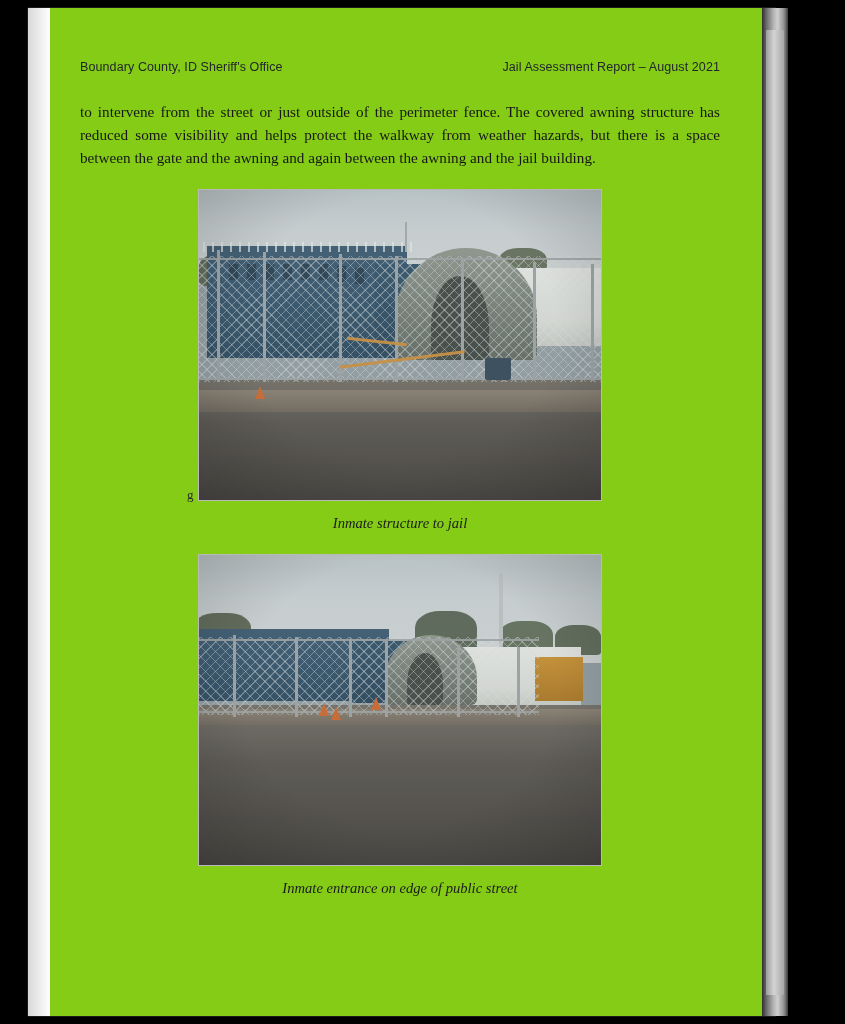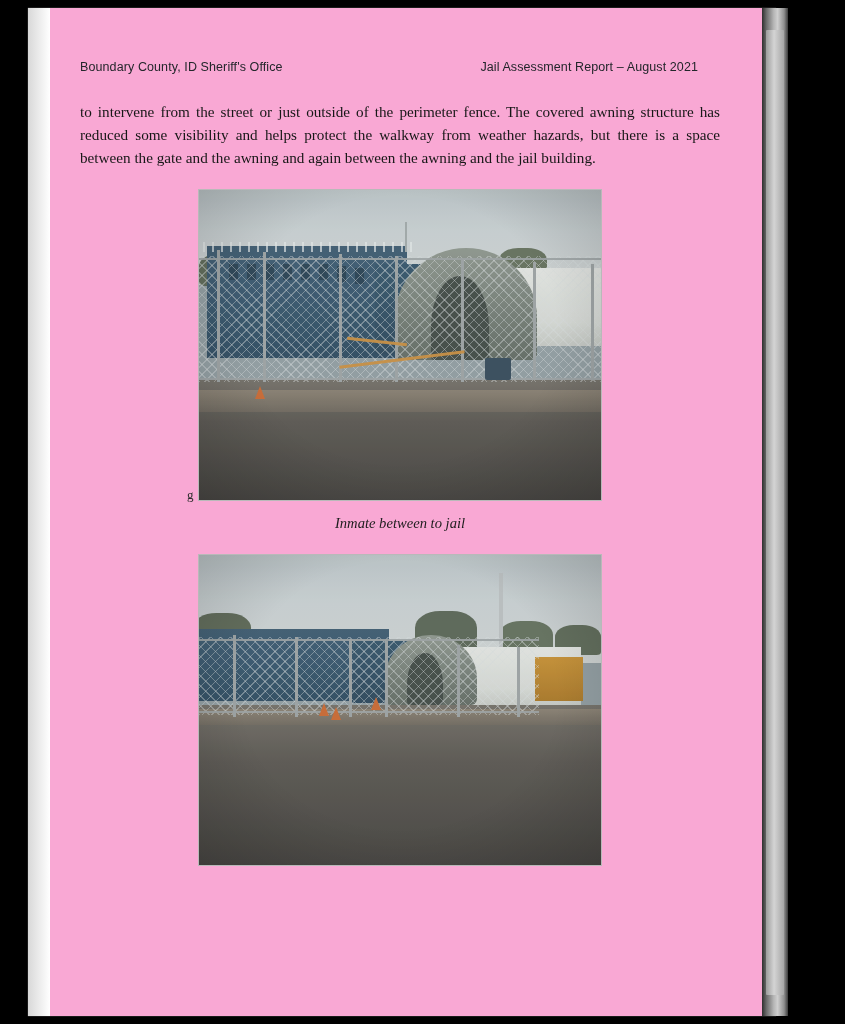--- a/index.html
+++ b/index.html
@@ -21,21 +21,21 @@
     background: #000000;
   }
 
   
   #page-sheet {
     position: absolute;
     left: 28px;
     top: 8px;
     width: 748px;
     height: 1008px;
-    background: #f9a8d4;
+    background: #84cc16;
     box-shadow: 0 0 1px #9a9a9a;
   }
 
   
   #page-sheet::before {
     content: "";
     position: absolute;
     left: 0; top: 0; bottom: 0;
     width: 22px;
     background: linear-gradient(to right, #d8d8d8, #ffffff);
@@ -72,21 +72,20 @@
 
   .running-head {
     display: flex;
     justify-content: space-between;
     font-family: "Liberation Sans", sans-serif;
     font-size: 12.5px;
     color: #23262b;
     letter-spacing: 0.1px;
   }
   .running-head .rh-right {
-    margin-right: 22px;
   }
 
   .body-text {
     margin-top: 26px;
     font-family: "Liberation Serif", serif;
     font-size: 15.2px;
     line-height: 1.52;
     text-align: justify;
     color: #171717;
   }
@@ -322,21 +321,21 @@
 
             <div class="barrel" style="left:286px; top:168px; width:26px; height:22px;"></div>
 
             <div class="cone" style="left:56px; top:196px;"></div>
 
             <div class="haze"></div>
             <div class="vignette"></div>
           </div>
           <span class="stray-mark">g</span>
         </div>
-        <div class="caption">Inmate between to jail</div>
+        <div class="caption">Inmate structure to jail</div>
       </div>
 
       <div class="figure" style="margin-top:22px;">
         <div class="frame">
           <div class="photo photo2">
             <div class="sky p2-sky"></div>
 
             <div class="treeline" style="left:-6px; top:58px; width:58px; height:36px;"></div>
             <div class="treeline" style="left:216px; top:56px; width:62px; height:42px; background:#4b5746;"></div>
             <div class="treeline" style="left:300px; top:66px; width:54px; height:34px; background:#55624d;"></div>
@@ -368,20 +367,21 @@
             <div class="fencepost" style="left:318px; top:92px; height:70px;"></div>
 
             <div class="cone" style="left:120px; top:148px;"></div>
             <div class="cone" style="left:132px; top:152px;"></div>
             <div class="cone" style="left:172px; top:142px;"></div>
 
             <div class="haze"></div>
             <div class="vignette"></div>
           </div>
         </div>
+        <div class="caption">Inmate entrance on edge of public street</div>
       </div>
 
 
     </div>
   </div>
 
   <div id="scroll-gutter"></div>
   <div id="scroll-thumb"></div>
 
 </div>

